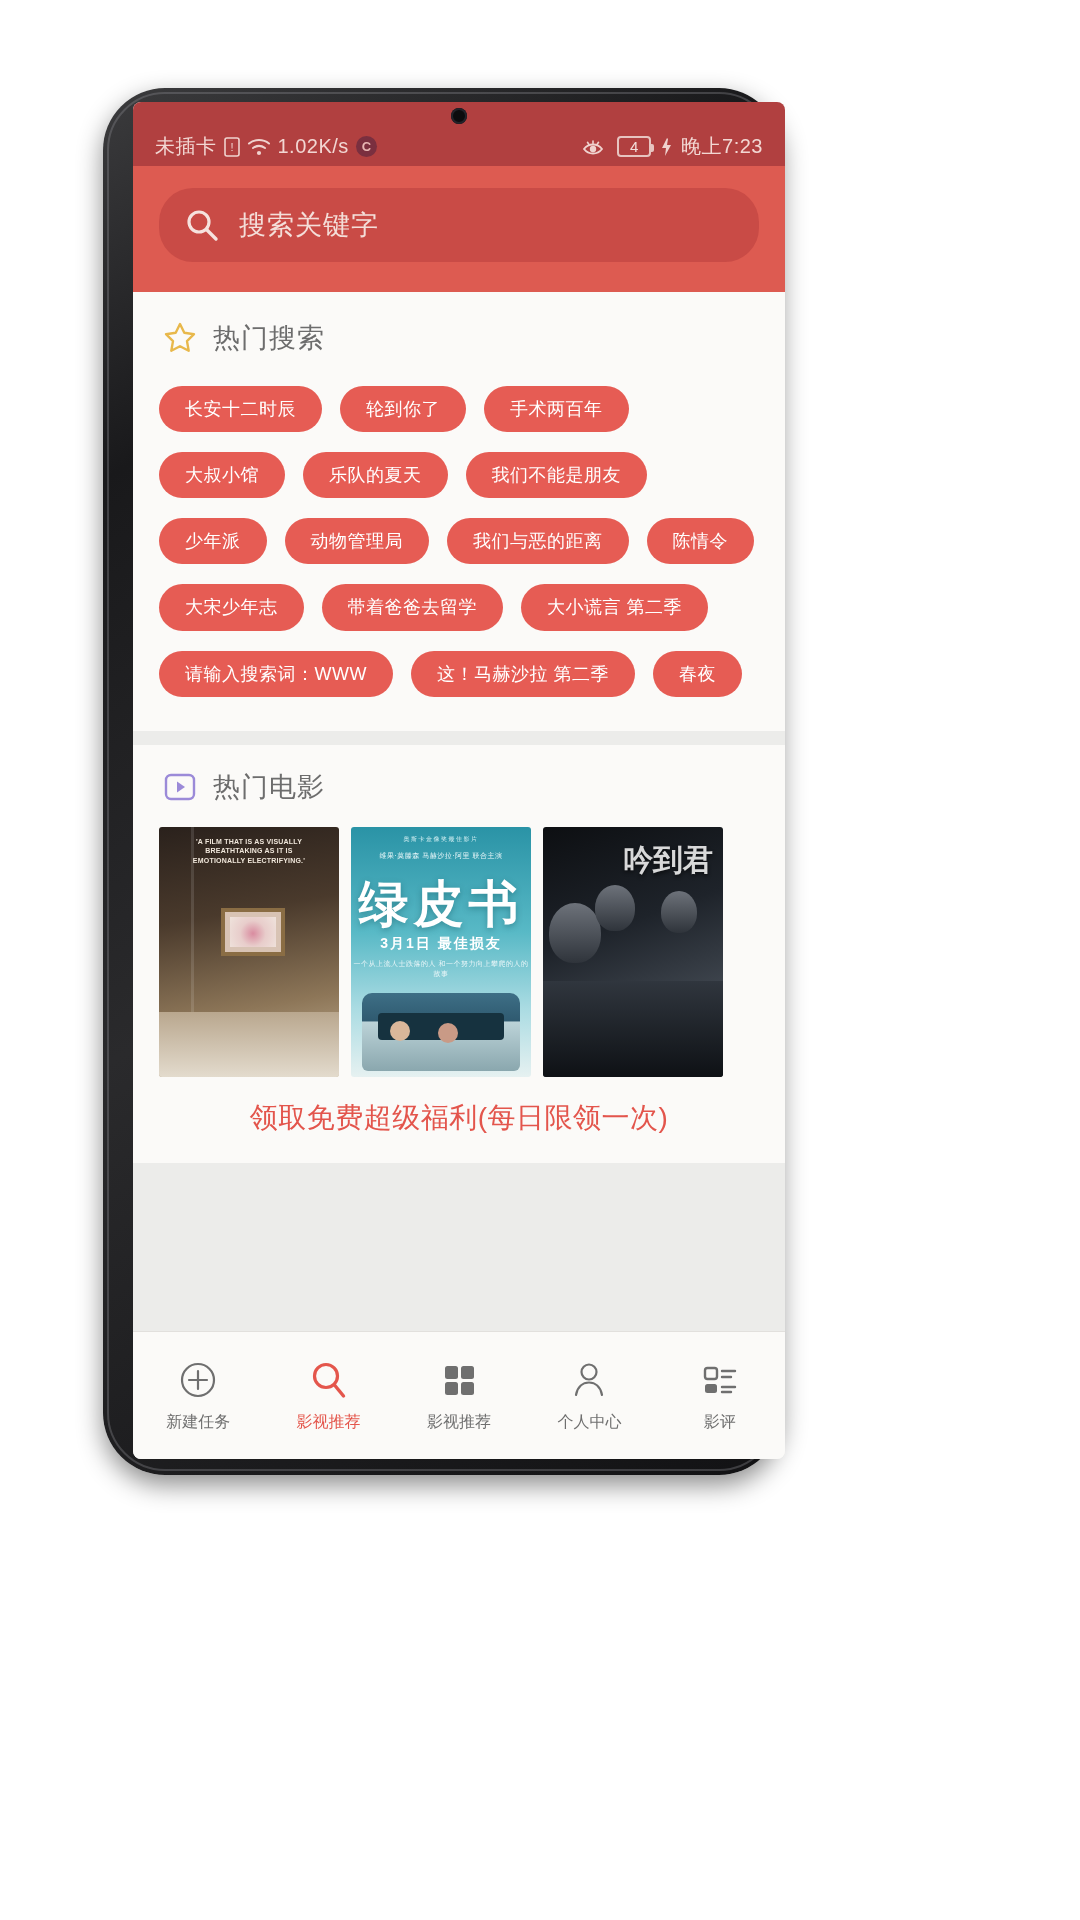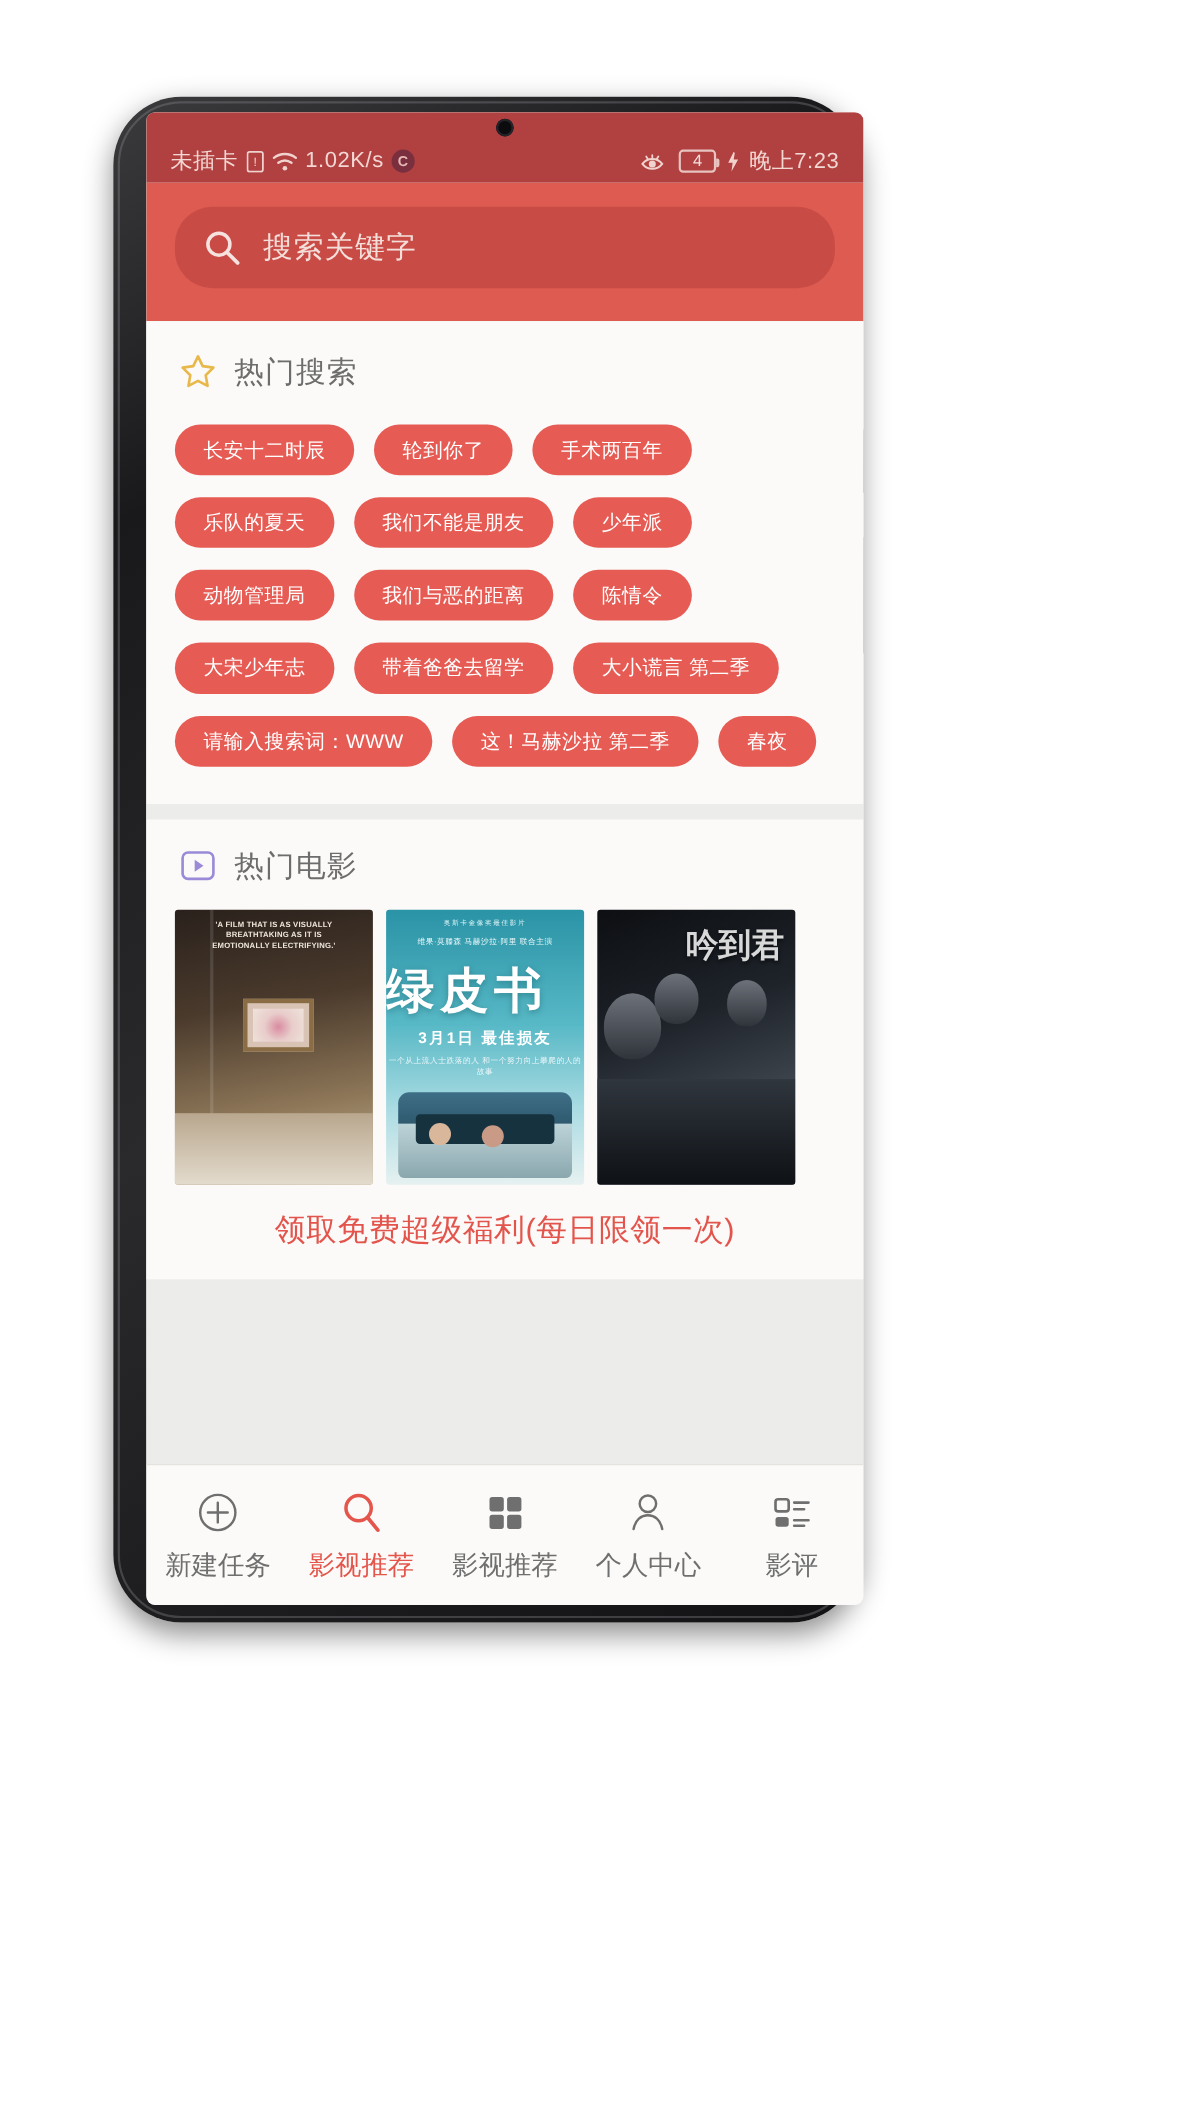--- a/index.html
+++ b/index.html
@@ -183,22 +183,22 @@
   .p2 { background: linear-gradient(180deg,#2a93a6 0%,#58b9c6 42%,#a9dbe2 72%,#e6f1f1 100%); }
   .p2 .micro {
     position:absolute; top:8px; left:0;right:0; text-align:center;
     color:#d9f2f5; font-size:6px; letter-spacing:1.5px;
   }
   .p2 .credits {
     position:absolute; top:24px; left:0;right:0; text-align:center;
     color:#eaf8fa; font-size:7px; letter-spacing:.5px;
   }
   .p2 .gbtitle {
-    position:absolute; top:44px; left:0; right:0; 
-    color:#ffffff; font-size:44px; font-weight:bold; letter-spacing:5px;
+    position:absolute; top:44px; left:0; right:0; text-align:center;
+    color:#ffffff; font-size:50px; font-weight:bold; letter-spacing:5px;
     text-shadow: 0 2px 6px rgba(0,60,70,.35);
   }
   .p2 .gbdate {
     position:absolute; top:108px; left:0;right:0; text-align:center;
     color:#ffffff; font-size:14px; letter-spacing:2px; font-weight:bold;
   }
   .p2 .gbsub {
     position:absolute; top:132px; left:0;right:0; text-align:center;
     color:#e9f6f8; font-size:7px; letter-spacing:.5px;
   }
@@ -252,21 +252,21 @@
     background: #fbfaf8;
     border-top: 1px solid #e2e0dd;
     display: flex; align-items: center;
   }
   .tab {
     flex: 1;
     display: flex; flex-direction: column;
     align-items: center; justify-content: center;
     gap: 10px;
     color: #6f6f6f;
-    font-size: 24px;
+    font-size: 16px;
   }
   .tab.active { color: #e4564c; }
   .tab .glyph { height: 44px; display:flex; align-items:center; justify-content:center; }
 
   svg { display: block; }
 </style>
 </head>
 <body>
 
 <div class="stage">
@@ -334,20 +334,21 @@
               <svg width="34" height="34" viewBox="0 0 34 34">
                   <path d="M17 3l4.3 8.8 9.7 1.4-7 6.9 1.7 9.7-8.7-4.6-8.7 4.6 1.7-9.7-7-6.9 9.7-1.4z" fill="none" stroke="#e8b84b" stroke-width="2.4" stroke-linejoin="round"></path>
                 </svg>
             </span>
             <span class="sec-title">热门搜索</span>
           </div>
           <div class="tags">
             <span class="tag">长安十二时辰</span>
             <span class="tag">轮到你了</span>
             <span class="tag">手术两百年</span>
+            <span class="tag">大叔小馆</span>
             <span class="tag">乐队的夏天</span>
             <span class="tag">我们不能是朋友</span>
             <span class="tag">少年派</span>
             <span class="tag">动物管理局</span>
             <span class="tag">我们与恶的距离</span>
             <span class="tag">陈情令</span>
             <span class="tag">大宋少年志</span>
             <span class="tag">带着爸爸去留学</span>
             <span class="tag">大小谎言 第二季</span>
             <span class="tag">请输入搜索词：WWW</span>

